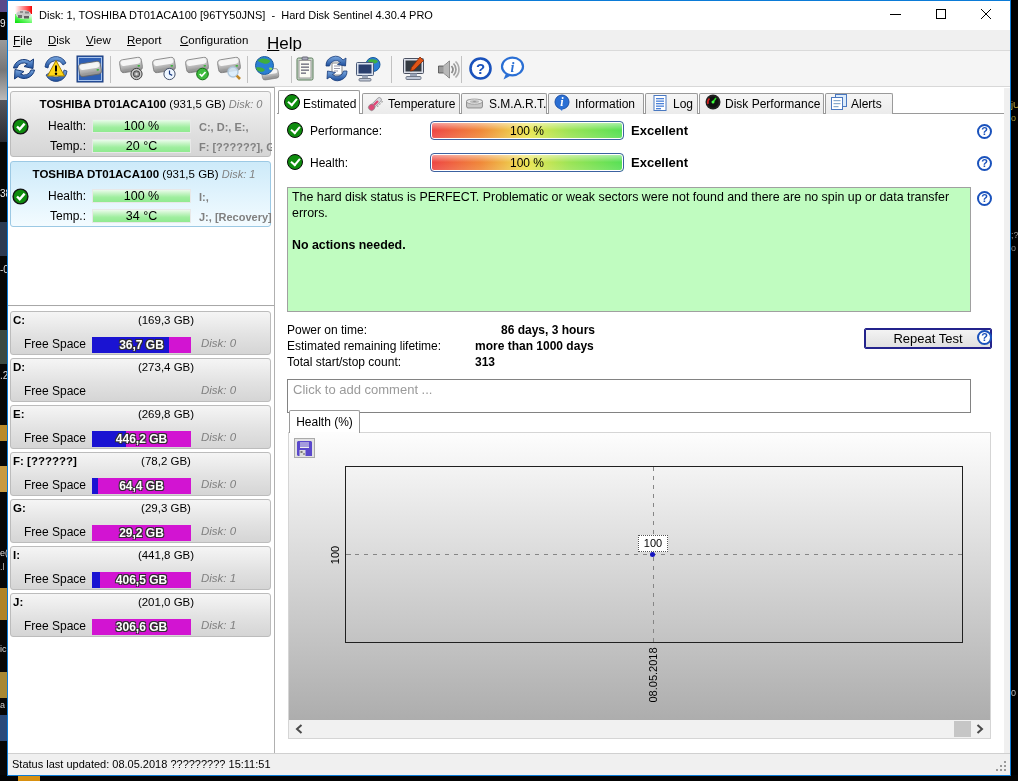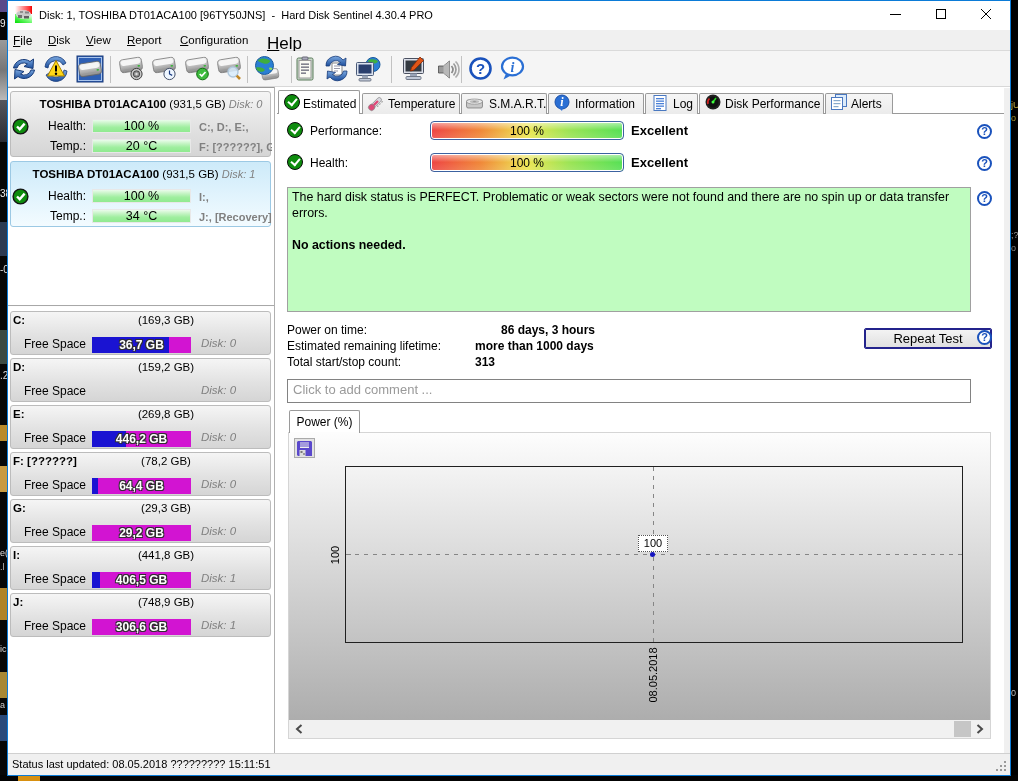--- a/index.html
+++ b/index.html
@@ -291,21 +291,21 @@
 
 <div class="diskbox" style="top:311px;height:44px;"></div>
 <div class="abs b" style="left:13px;top:314px;font-size:11.5px;">C:</div>
 <div class="abs" style="left:61px;top:314px;width:210px;text-align:center;font-size:11.5px;">(169,3 GB)</div>
 <div class="abs hlabel" style="left:0;top:337px;width:86px;text-align:right;">Free Space</div>
 <div class="fsbar" style="top:337px;background:linear-gradient(90deg,#1a13d2 78%,#d214d2 78%);">36,7 GB</div>
 <div class="abs it gray" style="left:201px;top:337px;font-size:11.5px;">Disk: 0</div>
 
 <div class="diskbox" style="top:358px;height:44px;"></div>
 <div class="abs b" style="left:13px;top:361px;font-size:11.5px;">D:</div>
-<div class="abs" style="left:61px;top:361px;width:210px;text-align:center;font-size:11.5px;">(159,2 GB)</div>
+<div class="abs" style="left:61px;top:361px;width:210px;text-align:center;font-size:11.5px;">(273,4 GB)</div>
 <div class="abs hlabel" style="left:0;top:384px;width:86px;text-align:right;">Free Space</div>
 <div class="fsbar" style="top:384px;background:linear-gradient(90deg,#1a13d2 69%,#d214d2 69%);margin-top:22px;">83,7 GB</div>
 <div class="abs it gray" style="left:201px;top:384px;font-size:11.5px;">Disk: 0</div>
 
 <div class="diskbox" style="top:405px;height:44px;"></div>
 <div class="abs b" style="left:13px;top:408px;font-size:11.5px;">E:</div>
 <div class="abs" style="left:61px;top:408px;width:210px;text-align:center;font-size:11.5px;">(269,8 GB)</div>
 <div class="abs hlabel" style="left:0;top:431px;width:86px;text-align:right;">Free Space</div>
 <div class="fsbar" style="top:431px;background:linear-gradient(90deg,#1a13d2 34%,#d214d2 34%);">446,2 GB</div>
 <div class="abs it gray" style="left:201px;top:431px;font-size:11.5px;">Disk: 0</div>
@@ -326,21 +326,21 @@
 
 <div class="diskbox" style="top:546px;height:44px;"></div>
 <div class="abs b" style="left:13px;top:549px;font-size:11.5px;">I:</div>
 <div class="abs" style="left:61px;top:549px;width:210px;text-align:center;font-size:11.5px;">(441,8 GB)</div>
 <div class="abs hlabel" style="left:0;top:572px;width:86px;text-align:right;">Free Space</div>
 <div class="fsbar" style="top:572px;background:linear-gradient(90deg,#1a13d2 8%,#d214d2 8%);">406,5 GB</div>
 <div class="abs it gray" style="left:201px;top:572px;font-size:11.5px;">Disk: 1</div>
 
 <div class="diskbox" style="top:593px;height:44px;"></div>
 <div class="abs b" style="left:13px;top:596px;font-size:11.5px;">J:</div>
-<div class="abs" style="left:61px;top:596px;width:210px;text-align:center;font-size:11.5px;">(748,9 GB)</div>
+<div class="abs" style="left:61px;top:596px;width:210px;text-align:center;font-size:11.5px;">(201,0 GB)</div>
 <div class="abs hlabel" style="left:0;top:619px;width:86px;text-align:right;">Free Space</div>
 <div class="fsbar" style="top:619px;background:#d214d2;">306,6 GB</div>
 <div class="abs it gray" style="left:201px;top:619px;font-size:11.5px;">Disk: 1</div>
 
 <div class="abs" style="left:1004px;top:88px;width:6px;height:665px;background:#f0f0f0;"></div>
 
 <div class="abs" style="left:277px;top:113px;width:727px;height:1px;background:#9a9a9a;"></div>
 <div class="abs tab-on" style="left:278px;top:90px;width:82px;height:24px;background:#fff;border:1px solid #9a9a9a;border-bottom:none;border-radius:2px 2px 0 0;"></div>
 <div class="abs tab-off" style="left:362px;top:93px;width:98px;height:21px;"></div>
 <div class="abs tab-off" style="left:461px;top:93px;width:86px;height:21px;"></div>
@@ -418,24 +418,24 @@
 <div class="abs hlabel" style="left:287px;top:323px;">Power on time:</div>
 <div class="abs b hlabel" style="left:501px;top:323px;">86 days, 3 hours</div>
 <div class="abs hlabel" style="left:287px;top:339px;">Estimated remaining lifetime:</div>
 <div class="abs b hlabel" style="left:475px;top:339px;">more than 1000 days</div>
 <div class="abs hlabel" style="left:287px;top:355px;">Total start/stop count:</div>
 <div class="abs b hlabel" style="left:475px;top:355px;">313</div>
 
 <div class="abs" style="left:864px;top:328px;width:128px;height:21px;background:linear-gradient(180deg,#f4f4f4,#dfdfdf);border:1px solid #23238c;box-shadow:0 0 0 1px #23238c inset;border-radius:2px;text-align:center;font-size:13px;line-height:19px;">Repeat Test</div>
 <div class="abs qm" style="left:977px;top:330px;">?</div>
 
-<div class="abs" style="left:287px;top:379px;width:684px;height:24px;background:#fff;border:1px solid #828282;font-size:13px;color:#9a9a9a;line-height:20px;padding-left:5px;">Click to add comment ...</div>
+<div class="abs" style="left:287px;top:379px;width:684px;height:34px;background:#fff;border:1px solid #828282;font-size:13px;color:#9a9a9a;line-height:20px;padding-left:5px;">Click to add comment ...</div>
 
 <div class="abs" style="left:288px;top:432px;width:703px;height:307px;background:linear-gradient(180deg,#fdfdfd 0%,#a8a8a8 100%);border:1px solid #d5d5d5;"></div>
-<div class="abs" style="left:289px;top:410px;width:71px;height:23px;background:#fff;border:1px solid #9a9a9a;border-bottom:none;border-radius:2px 2px 0 0;font-size:12px;text-align:center;line-height:23px;">Power (%)</div>
+<div class="abs" style="left:289px;top:410px;width:71px;height:23px;background:#fff;border:1px solid #9a9a9a;border-bottom:none;border-radius:2px 2px 0 0;font-size:12px;text-align:center;line-height:23px;">Health (%)</div>
 <div class="abs" style="left:290px;top:432px;width:69px;height:2px;background:#fdfdfd;"></div>
 
 <div class="abs" style="left:294px;top:438px;width:21px;height:20px;background:#e2e2e2;border:1px solid #aaa;"></div>
 <svg class="abs" style="left:297px;top:441px;" width="15" height="15">
     <path d="M1,0 L14,0 L15,1 L15,15 L1,15 L0,14 L0,1 Z" fill="#5a48cc"></path>
     <rect x="3" y="1.5" width="9" height="5.5" fill="#eee"></rect>
     <rect x="3" y="2.5" width="9" height="1" fill="#5a48cc"></rect>
     <rect x="3" y="4.5" width="9" height="1" fill="#5a48cc"></rect>
     <rect x="2.5" y="9" width="6" height="6" fill="#ddd"></rect>
     <rect x="3.5" y="10" width="2" height="2" fill="#777"></rect>

